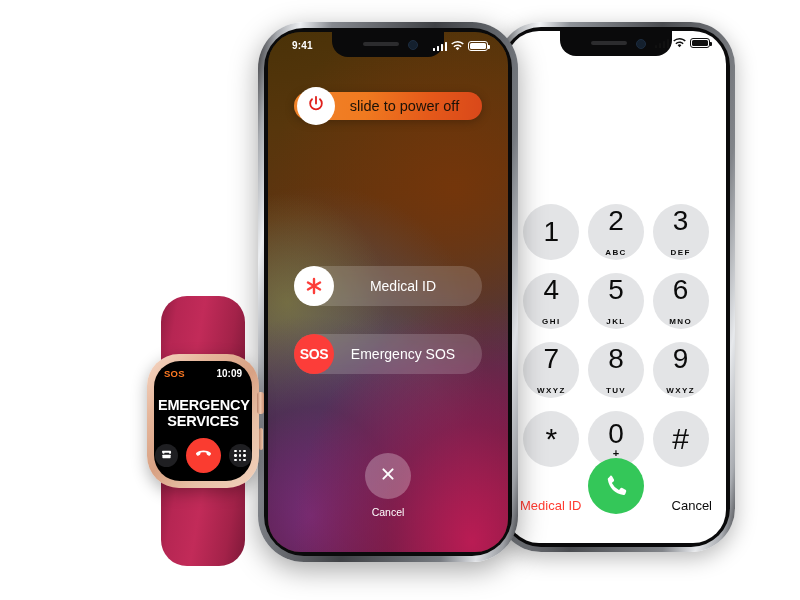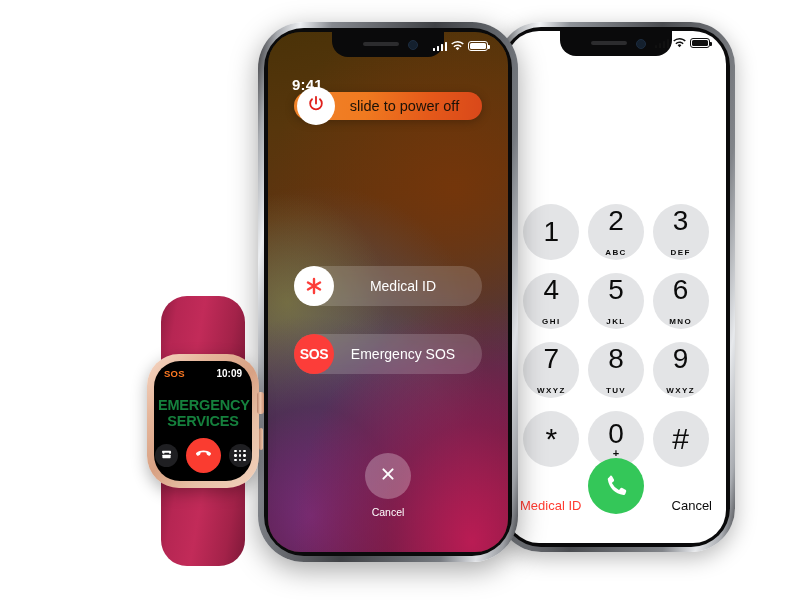--- a/index.html
+++ b/index.html
@@ -151,22 +151,22 @@
       radial-gradient(95% 55% at 18% 93%, rgba(118,45,120,.9) 0%, rgba(70,30,80,.5) 38%, rgba(0,0,0,0) 70%),
       radial-gradient(75% 40% at 50% 82%, rgba(120,60,130,.55) 0%, rgba(0,0,0,0) 70%),
       radial-gradient(60% 30% at 8% 52%, rgba(150,150,60,.45) 0%, rgba(0,0,0,0) 70%),
       radial-gradient(95% 45% at 22% 62%, rgba(95,95,105,.75) 0%, rgba(0,0,0,0) 72%),
       radial-gradient(110% 50% at 78% 30%, rgba(118,54,10,.9) 0%, rgba(0,0,0,0) 70%),
       linear-gradient(168deg, #4a3208 0%, #57360c 17%, #5e3410 33%, #51392d 48%, #4b3448 62%, #5b2550 76%, #6c1f43 90%, #60183a 100%);
     filter: blur(0.4px);
   }
   .statusbar-left-time {
     position: absolute; top: 8px; left: 24px;
-    color: #fff; font-size: 15px; font-weight: 700;
-    letter-spacing: .2px; z-index: 7; margin-top: 36px;
+    color: #fff; font-size: 10px; font-weight: 700;
+    letter-spacing: .2px; z-index: 7;
   }
   .statusbar-left-icons {
     position: absolute; top: 9px; right: 20px;
     display: flex; align-items: center; gap: 4px; z-index: 7;
   }
 
   .slider-power {
     position: absolute; left: 26px; right: 26px; top: 60px;
     height: 28px; border-radius: 22px;
     background: linear-gradient(95deg, #f0832a 0%, #f07a20 38%, #e5591a 72%, #d9481a 100%);
@@ -261,21 +261,21 @@
     background: linear-gradient(90deg,#c08a70,#eac3aa);
   }
   .watch-status {
     position: absolute; top: 7px; left: 10px; right: 10px;
     display: flex; justify-content: space-between; align-items: center;
   }
   .watch-sos { color: #ff7a23; font-size: 9.5px; font-weight: 700; letter-spacing: .2px; }
   .watch-time { color: #fff; font-size: 10px; font-weight: 700; }
   .watch-title {
     position: absolute; left: 4px; right: 4px; top: 37px;
-    text-align: center; color: #15803d;
+    text-align: center; color: #ffffff;
     font-size: 14.5px; font-weight: 700; line-height: 1.08;
     letter-spacing: -.2px;
   }
   .watch-buttons {
     position: absolute; left: 0; right: 0; bottom: 8px;
     display: flex; align-items: center; justify-content: center; gap: 8px;
   }
   .wbtn {
     width: 23px; height: 23px; border-radius: 50%;
     background: #1f1f22;

